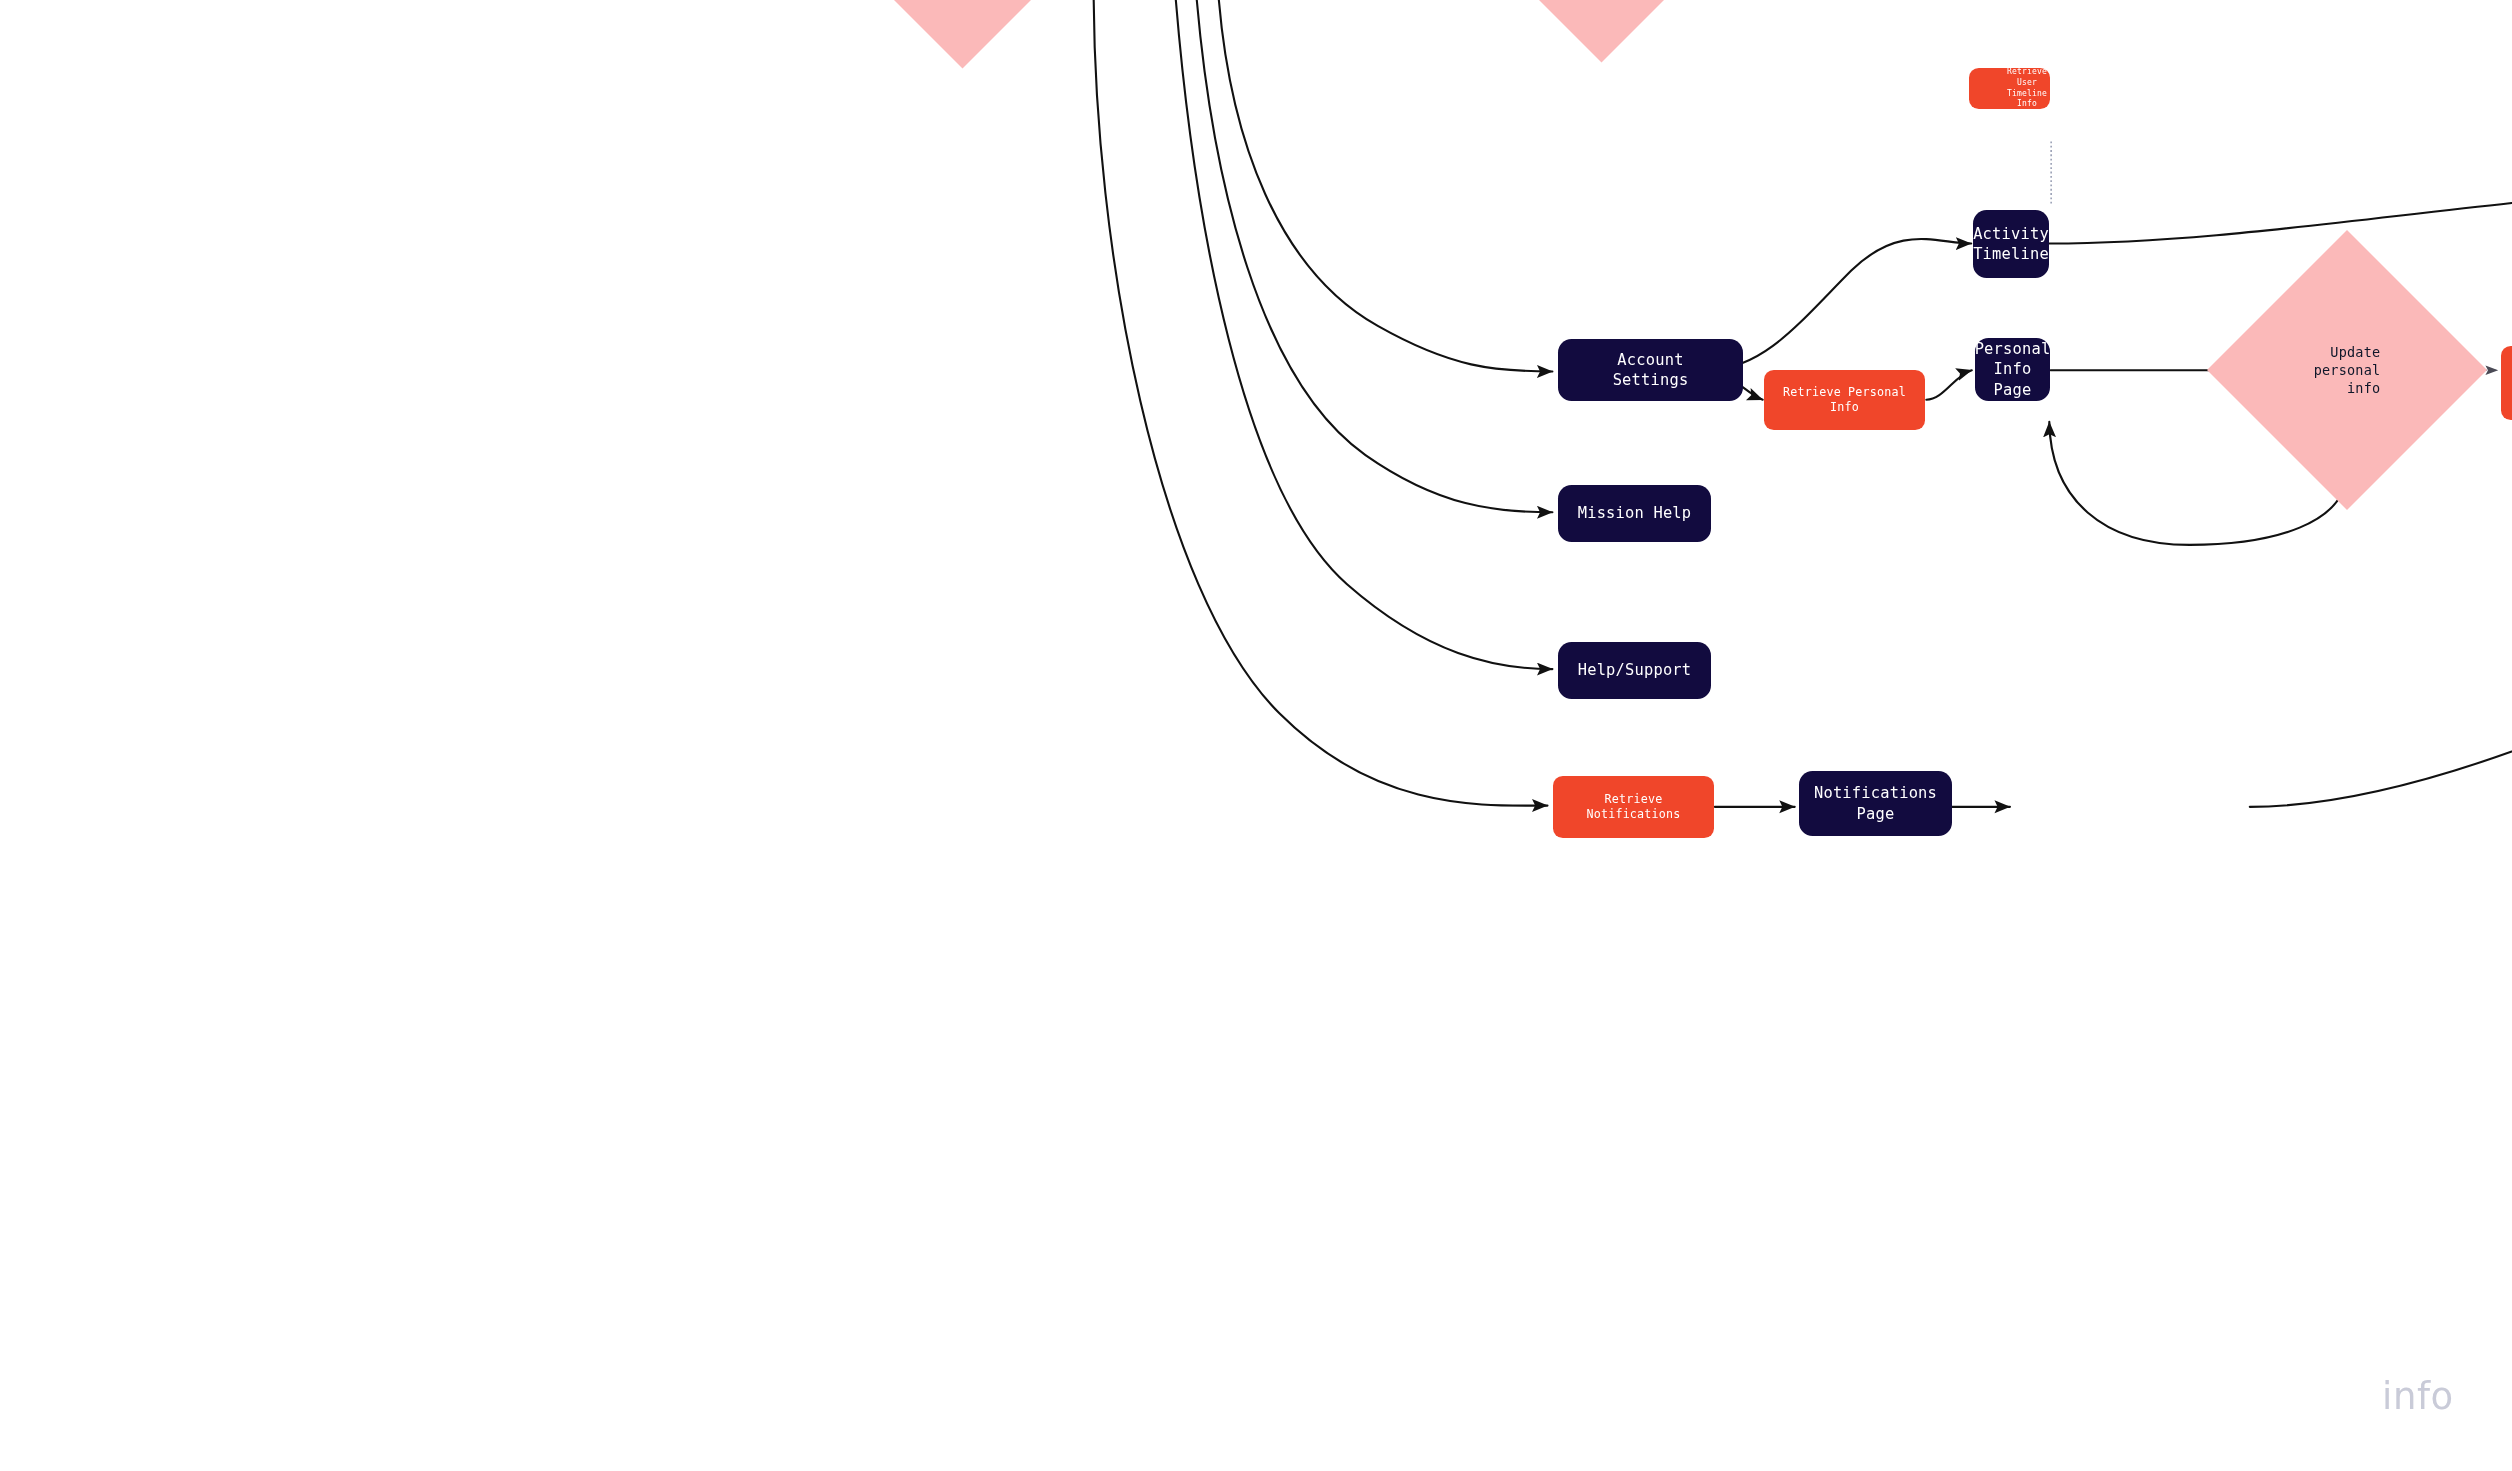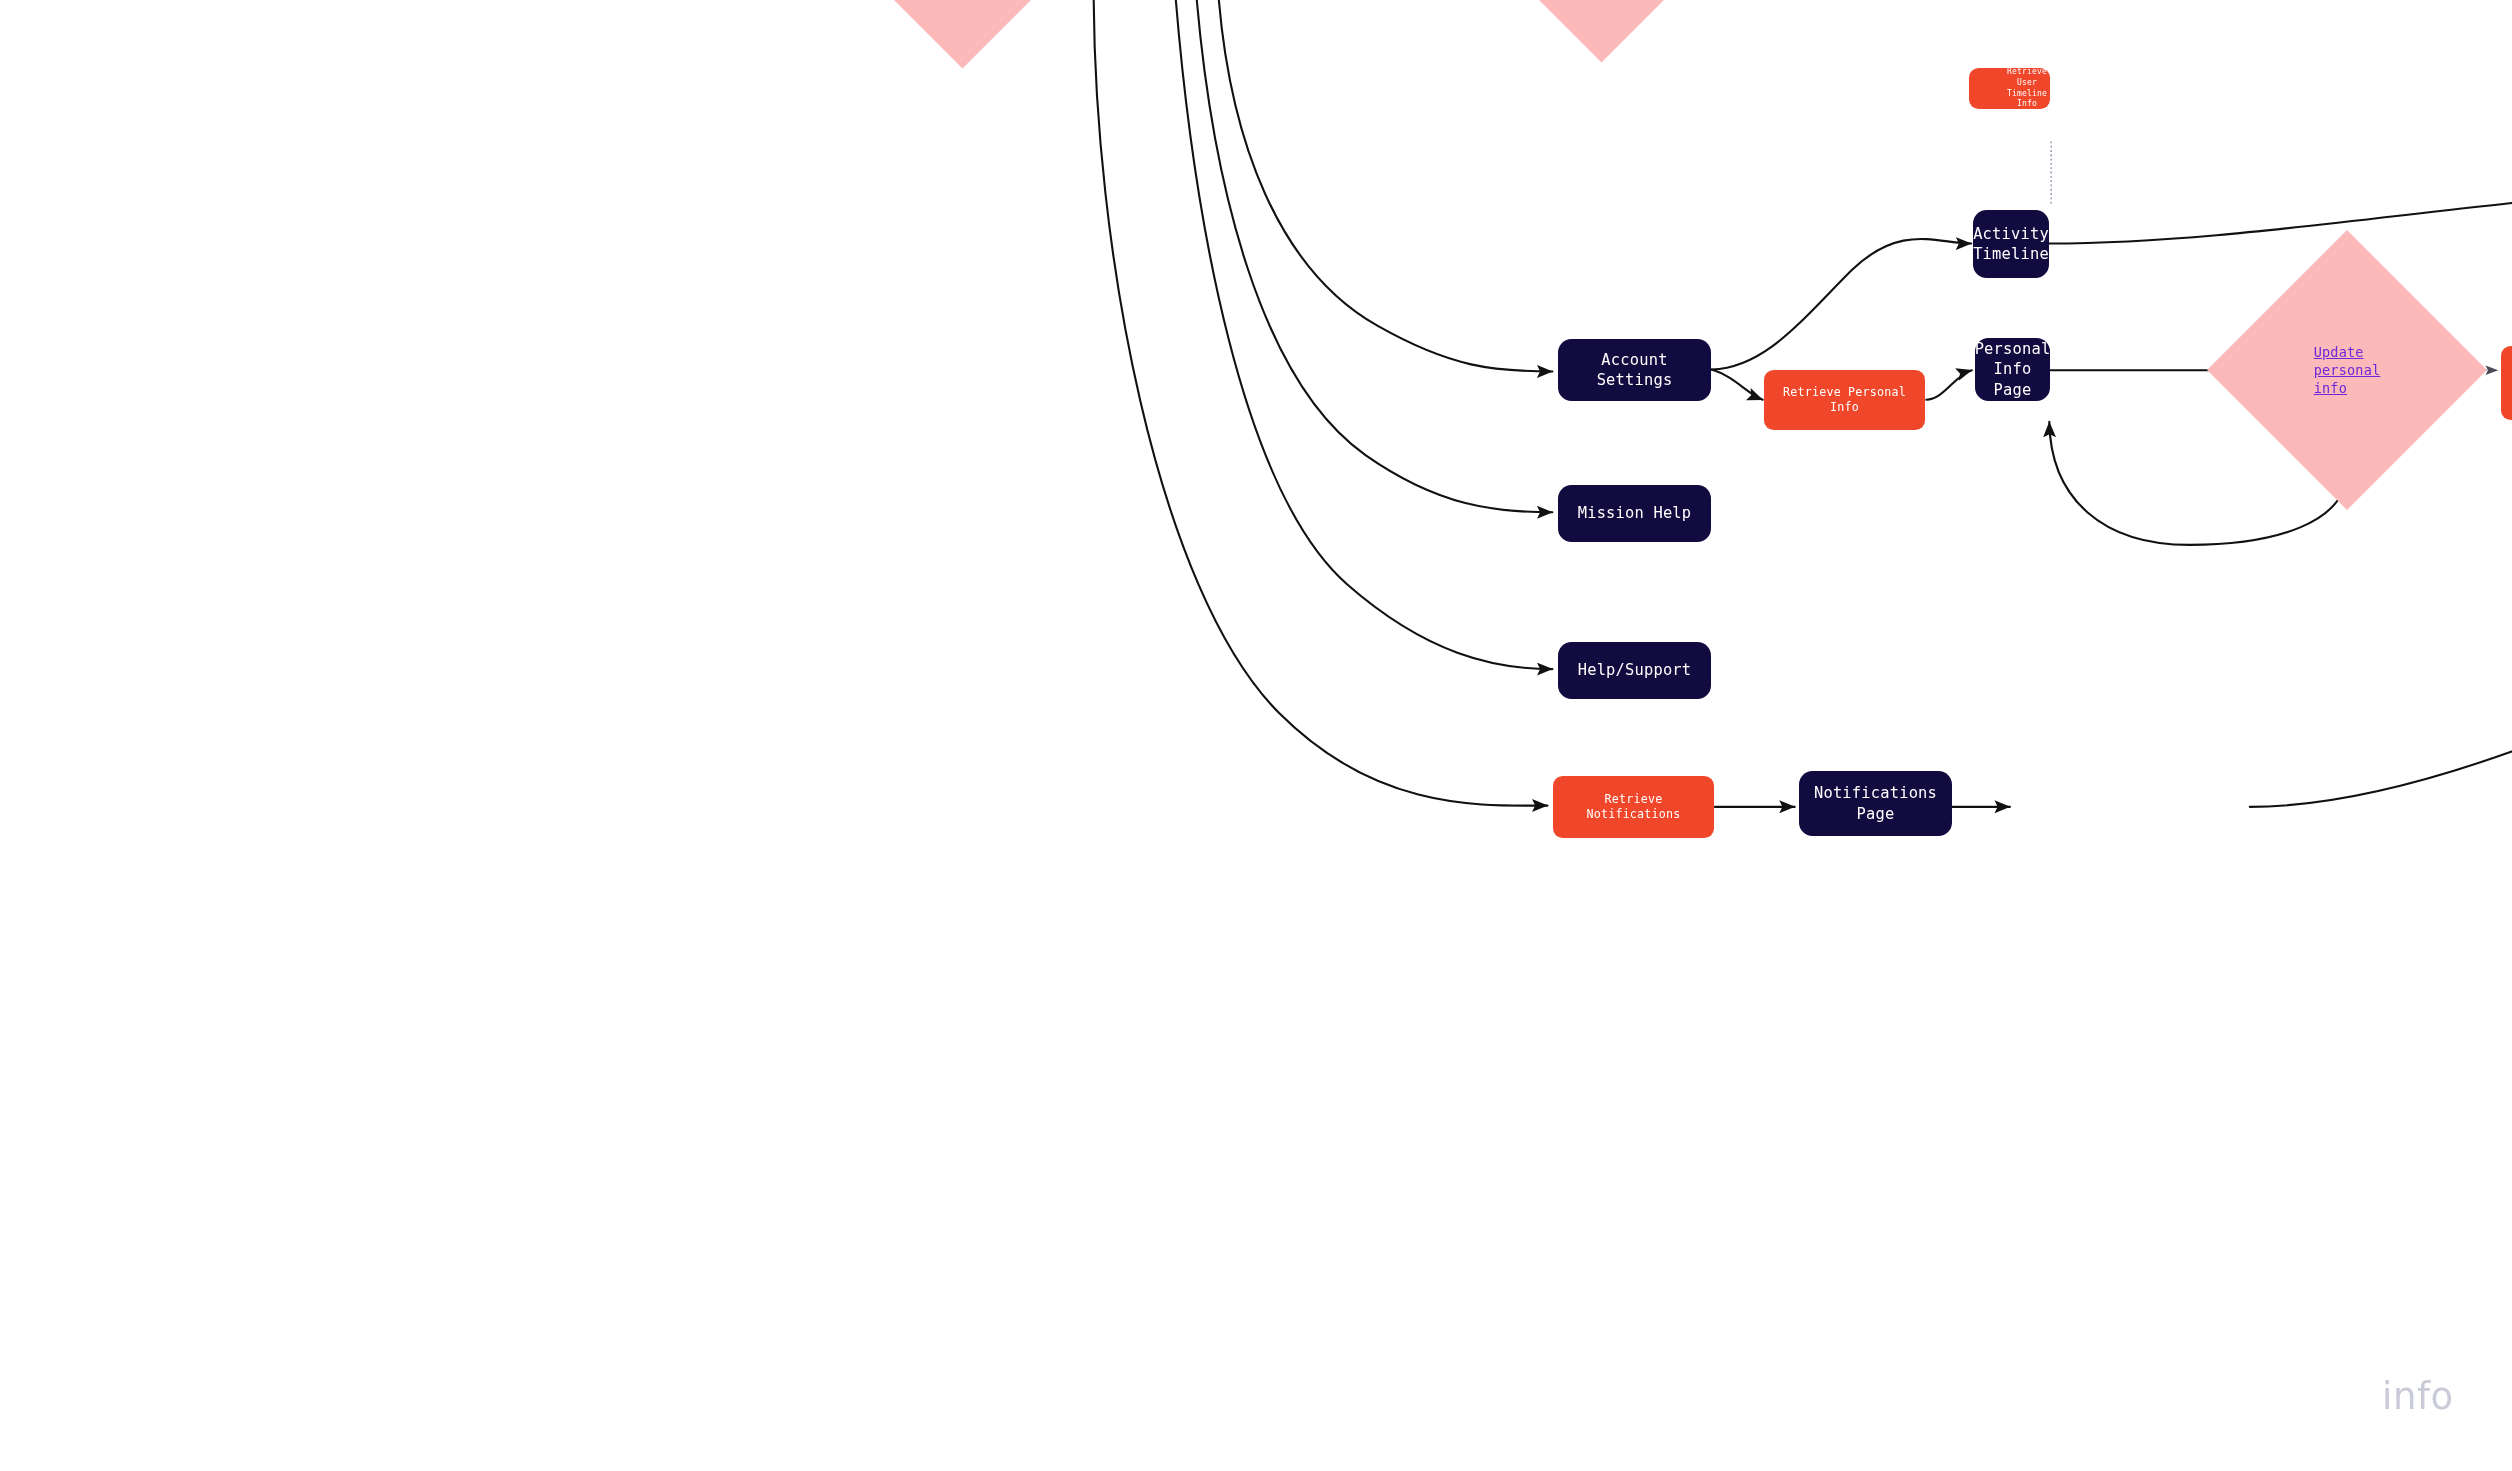--- a/index.html
+++ b/index.html
@@ -52,26 +52,25 @@
     left: 0;
     top: 0;
     width: 100%;
     height: 100%;
     background: #fbb9b9;
     transform: rotate(45deg);
   }
   .diamond-label {
     position: relative;
     z-index: 2;
-    color: #6d28d9;
-    text-align: left;
+    color: #0f172a;
+    text-align: right;
     white-space: pre-line;
     line-height: 1.34;
     letter-spacing: 0.2px;
-    text-decoration: underline;
   }
   .clip-diamond {
     position: absolute;
     background: #fbb9b9;
     transform: rotate(45deg);
   }
   .clip-rect {
     position: absolute;
     background: #f0462a;
     border-radius: 9.8px;
@@ -128,21 +127,21 @@
 
       <path d="M 3658,1312 C 3800,1312 3950,1270 4084,1222"></path>
     </g>
 
     <g fill="none" stroke="#9aa0b5" stroke-width="2.6">
       <path stroke-dasharray="3 4" d="M 3335,230 L 3335,334"></path>
       <path stroke-dasharray="3 4" marker-end="url(#ah-sm)" d="M 3978,602 L 4062,602"></path>
     </g>
   </svg>
 
-  <div class="node node-process" style="left:1558px; top:339px; width:153px; height:62px; font-size:15.4px;">Account
+  <div class="node node-process" style="left:1558px; top:339px; width:185px; height:62px; font-size:15.4px;">Account
 Settings</div>
 
   <div class="node node-process" style="left:1558px; top:485px; width:153px; height:57px; font-size:15.4px;">Mission Help</div>
 
   <div class="node node-process" style="left:1558px; top:642px; width:153px; height:57px; font-size:15.4px;">Help/Support</div>
 
   <div class="node node-action" style="left:1553px; top:776px; width:161px; height:62px; font-size:11.7px;">Retrieve
 Notifications</div>
 
   <div class="node node-process" style="left:1799px; top:771px; width:153px; height:65px; font-size:15.4px;">Notifications

